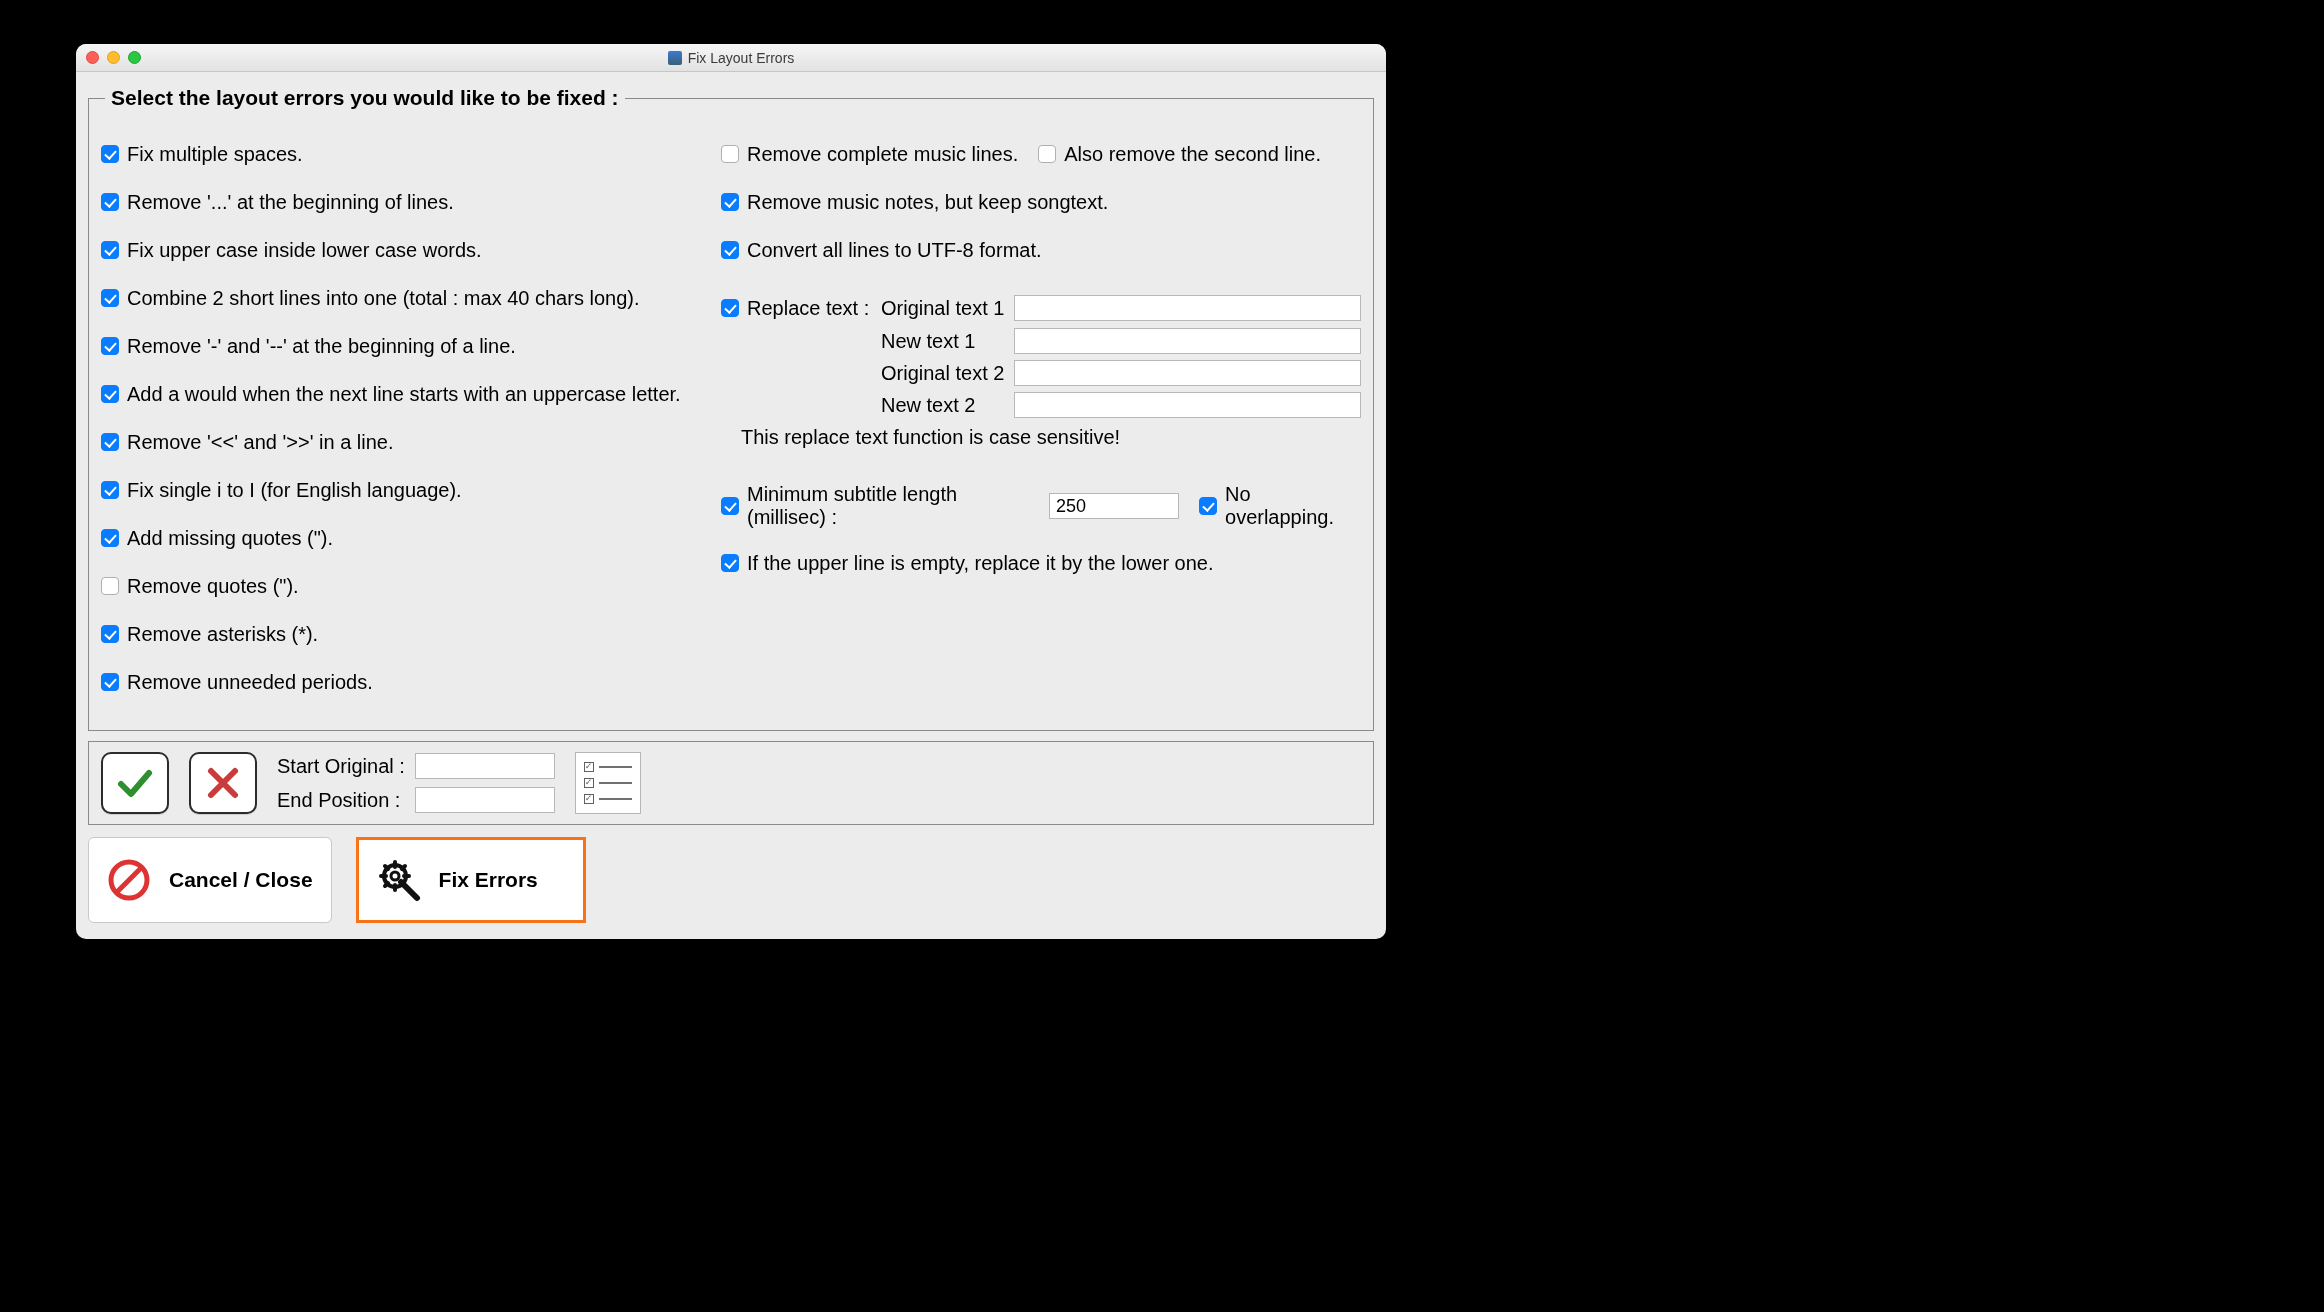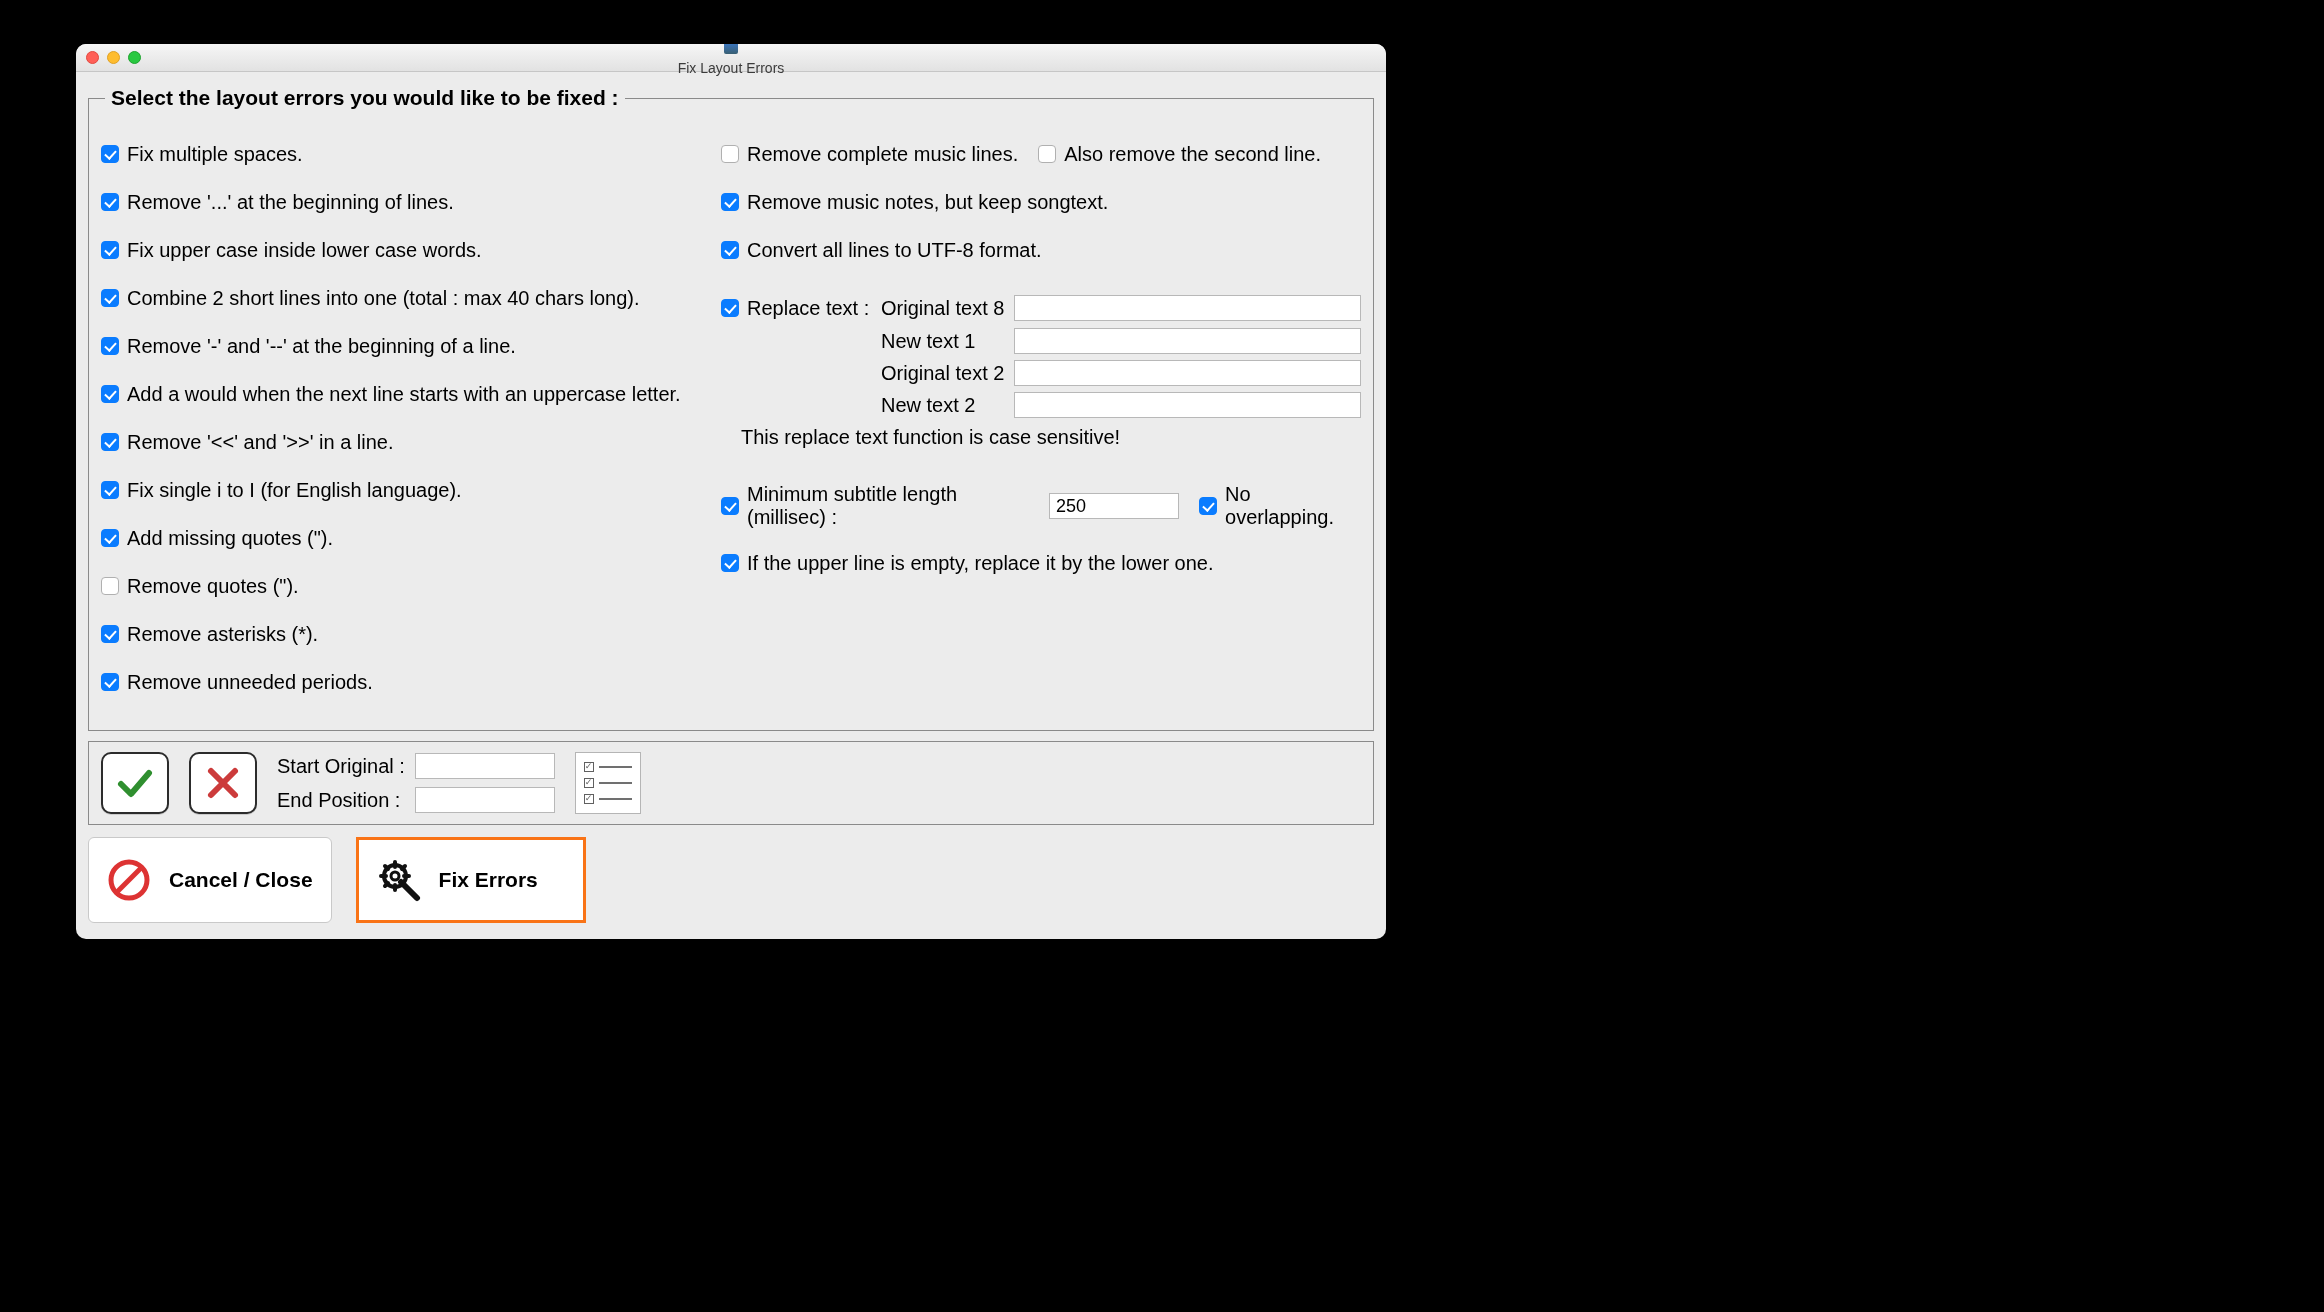--- a/index.html
+++ b/index.html
@@ -45,21 +45,20 @@
   .tl.red { background:#ff5f57; border:1px solid #e1483f;}
   .tl.yellow { background:#febc2e; border:1px solid #dfa023;}
   .tl.green { background:#28c840; border:1px solid #1fa32f;}
   .title-center {
     margin: 0 auto;
     display: flex;
     align-items: center;
     gap: 6px;
     font-size: 14px;
     color: #3b3b3b;
-    flex-direction: column;
   }
   .title-center .app-ic {
     width: 14px; height:14px;
     background: linear-gradient(#3a7bd5,#3a6073);
     border-radius: 2px;
     display:inline-block;
   }
   .content {
     padding: 14px 12px 16px 12px;
   }
@@ -284,21 +283,21 @@
             <span class="lbl">Convert all lines to UTF-8 format.</span>
           </div>
 
           <div style="height:6px"></div>
 
           <div class="grid-replace">
             <div class="row" style="margin:0">
               <span class="chk on"></span>
               <span class="lbl">Replace text :</span>
             </div>
-            <span class="tlbl">Original text 8</span>
+            <span class="tlbl">Original text 1</span>
             <input class="txt" value="" style="">
 
             <span class="spacer"></span>
             <span class="tlbl">New text 1</span>
             <input class="txt" value="" style="">
 
             <span class="spacer"></span>
             <span class="tlbl">Original text 2</span>
             <input class="txt" value="" style="">
 

